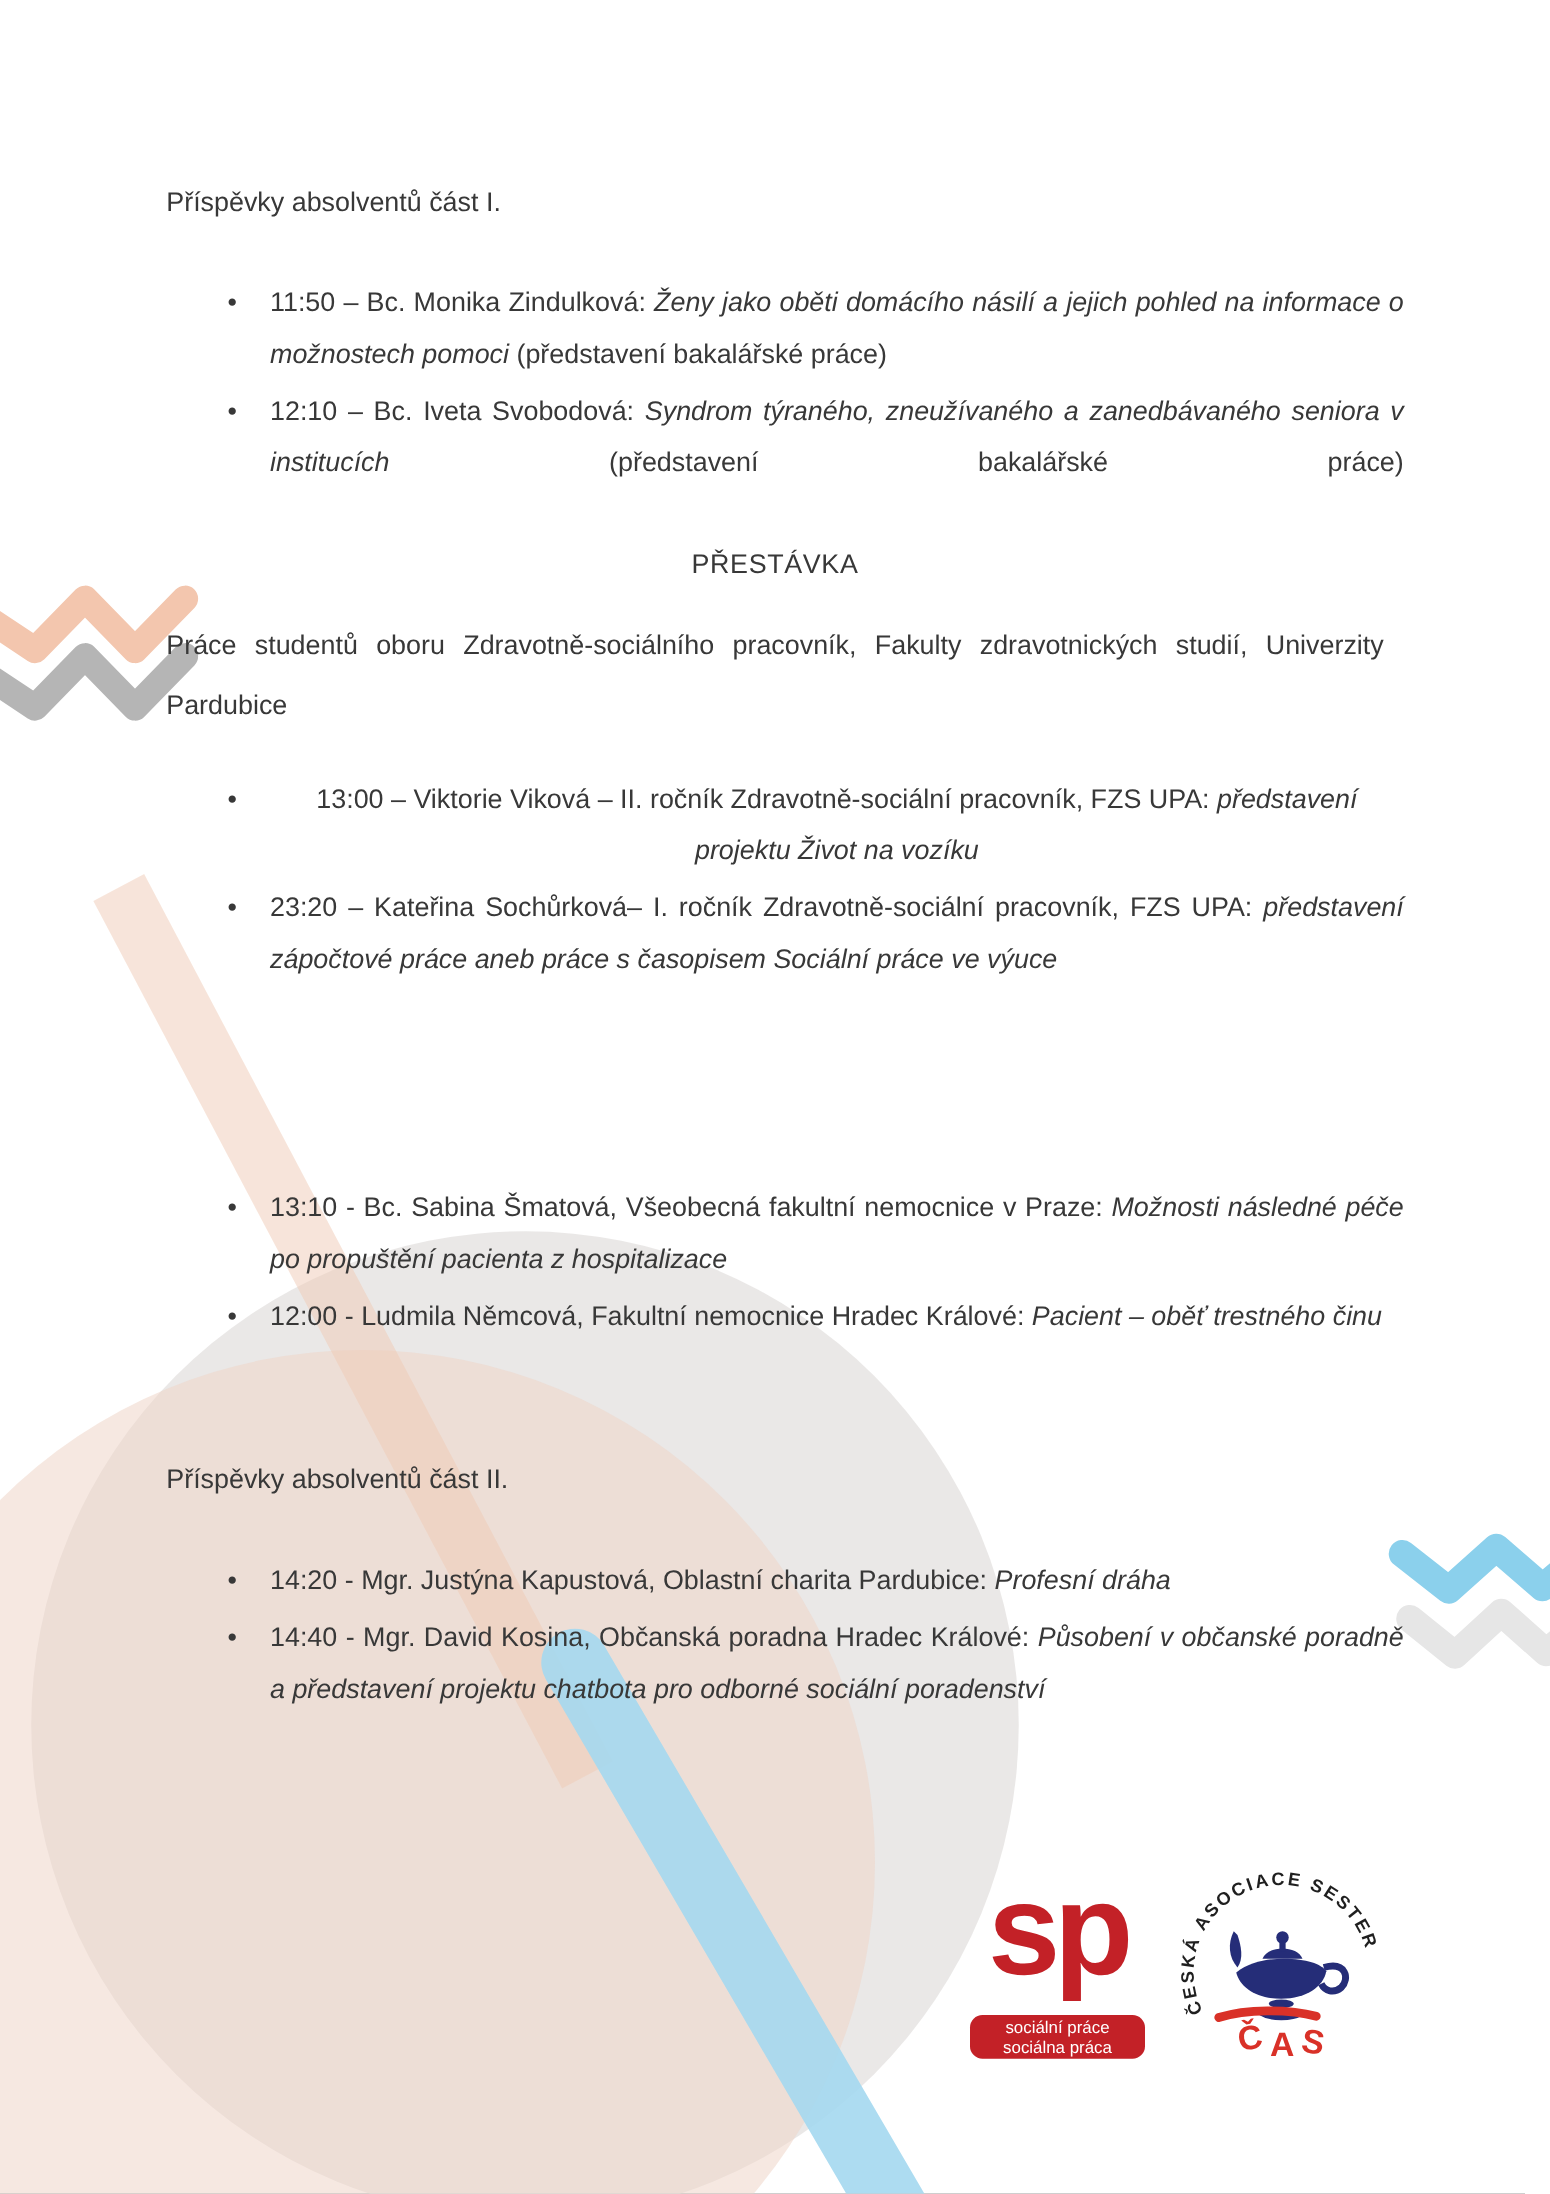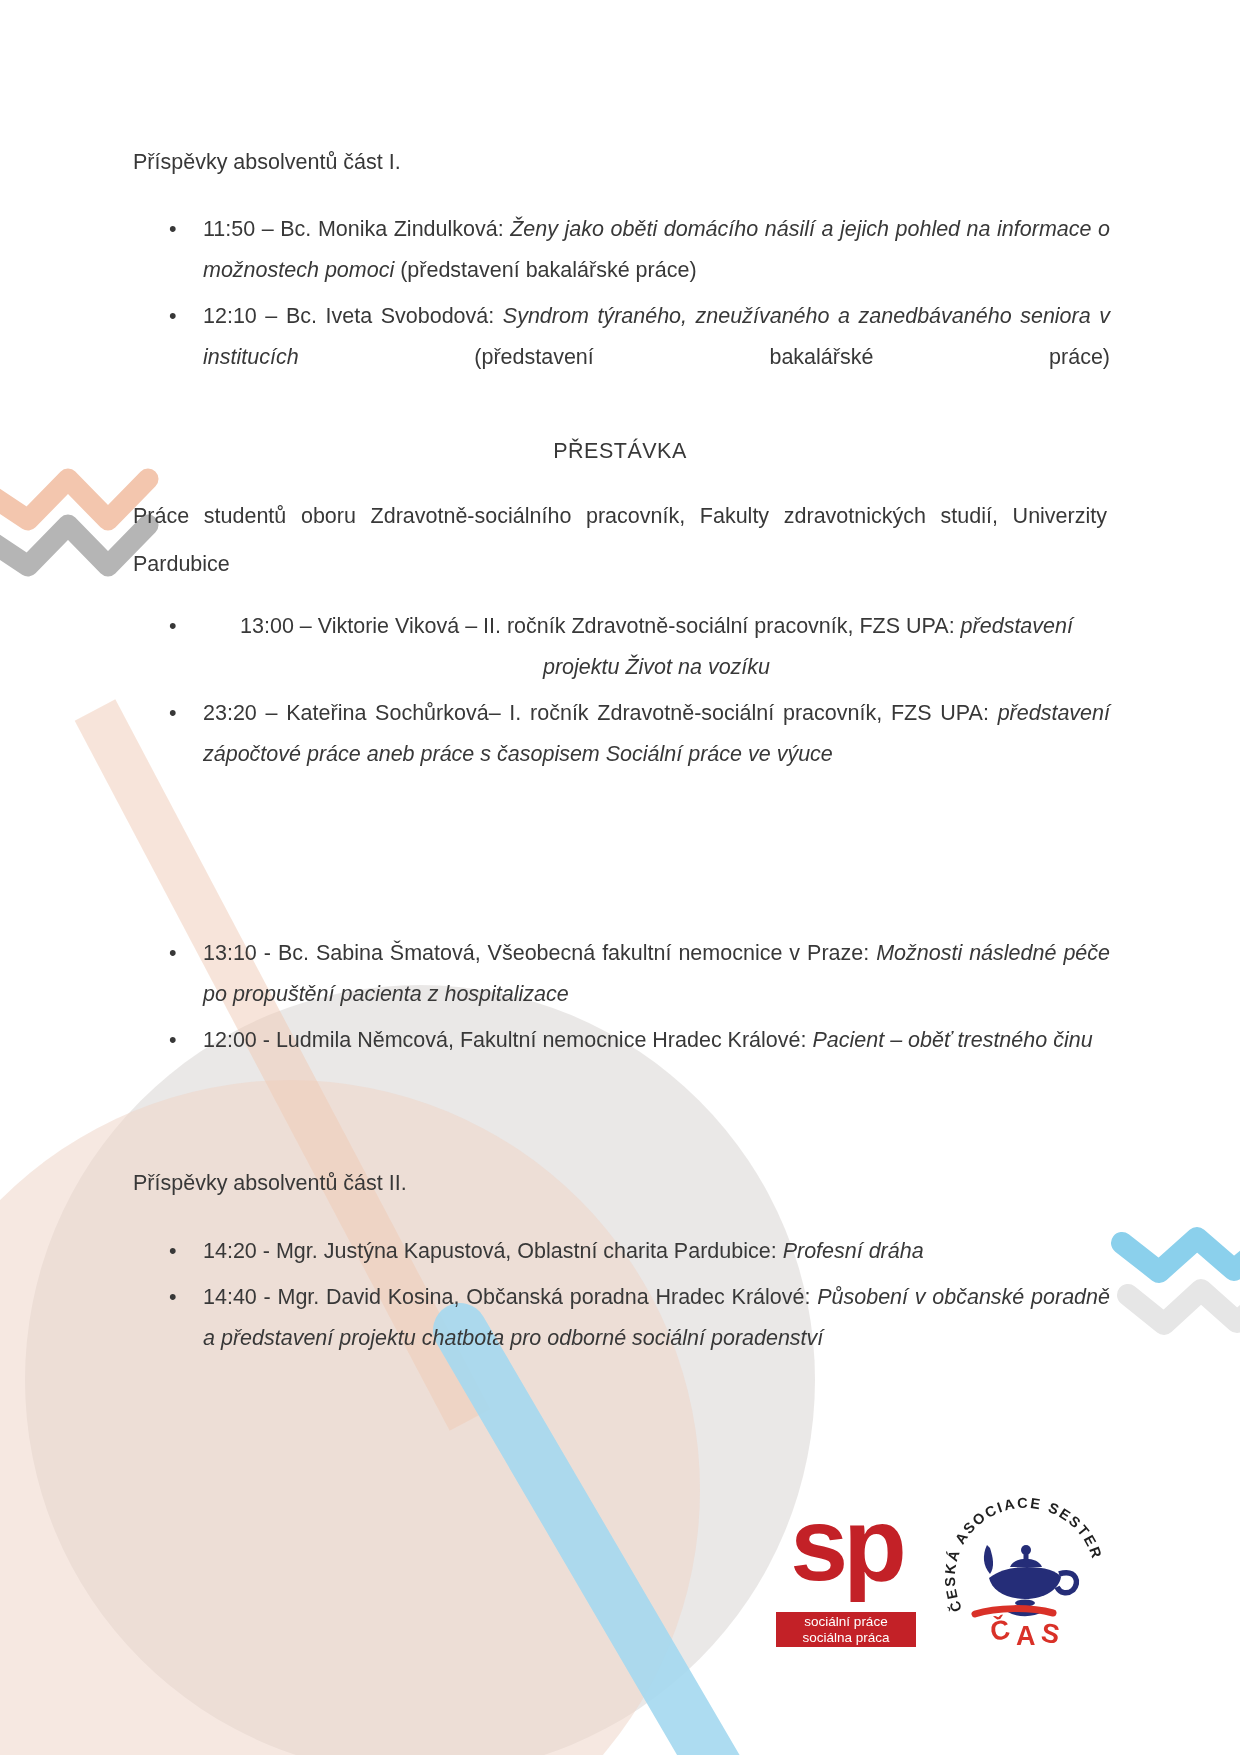--- a/index.html
+++ b/index.html
@@ -24,21 +24,21 @@
     font-size:21.5px;line-height:26px;
     text-align:center;letter-spacing:.5px;
   }
   .para{
     left:133px;width:974px;
     font-size:21.5px;line-height:48px;
     text-align:justify;
   }
   ul.agenda{
     position:absolute;left:133px;width:974px;z-index:2;
-    margin:3px;padding:0;list-style:none;
+    margin:16px;padding:0;list-style:none;
   }
   ul.agenda li{
     position:relative;
     padding-left:67px;
     font-size:21.5px;line-height:41px;
     text-align:justify;
   }
   ul.agenda li + li{margin-top:5px;}
   ul.agenda li::before{
     content:"\2022";
@@ -51,21 +51,21 @@
 
   
   .sp-logo{position:absolute;left:776px;top:1484px;width:140px;z-index:2;}
   .sp-mark{
     width:140px;text-align:center;
     font-size:104px;font-weight:bold;letter-spacing:-5px;
     line-height:120px;
   }
   .sp-box{
     position:absolute;left:0;top:128px;width:140px;height:35px;
-    display:flex;flex-direction:column;justify-content:center;
+    display:flex;flex-direction:column;justify-content:center;border-radius:10px;
   }
   .sp-box div{
     color:#ffffff;font-size:13.5px;line-height:16px;text-align:center;
   }
   .cas-logo{position:absolute;left:905px;top:1485px;z-index:2;}
 </style>
 </head>
 <body>
 
 <div class="page">

